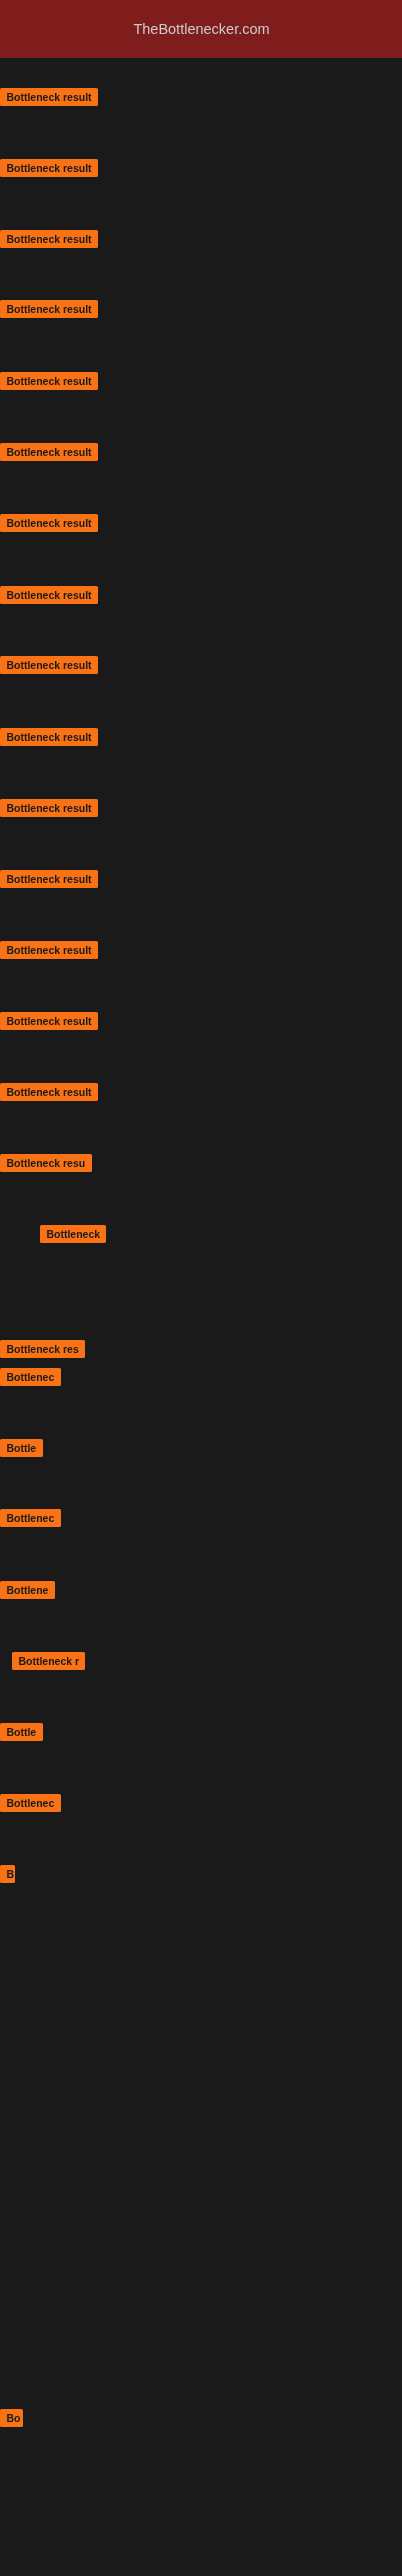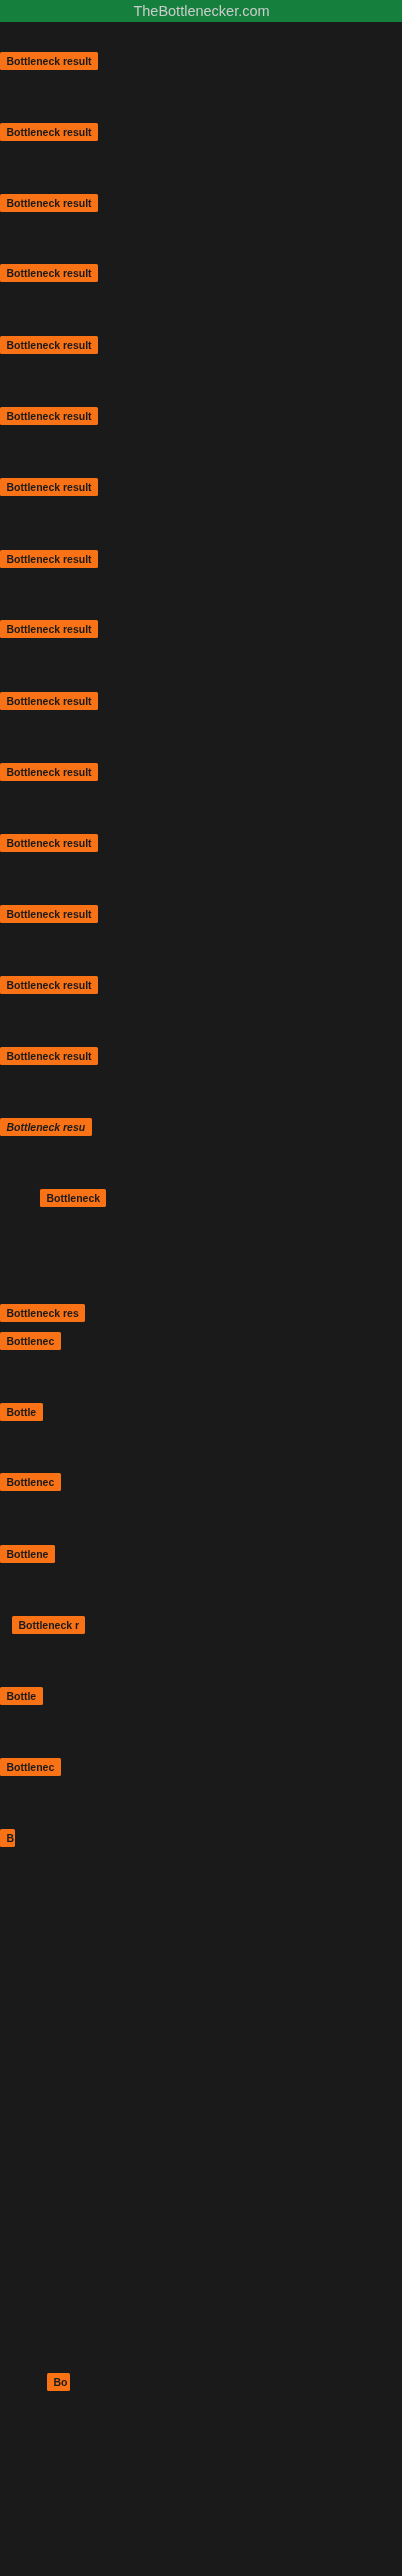--- a/index.html
+++ b/index.html
@@ -11,22 +11,22 @@
       background-color: #1a1a1a;
       width: 403px;
       min-height: 2576px;
       font-family: Arial, sans-serif;
       position: relative;
     }
     .site-title {
       text-align: center;
       color: #cccccc;
       font-size: 14.5px;
-      padding: 3px 0;
-      background-color: #15803d;
+      padding: 21px 0;
+      background-color: #7f1d1d;
     }
     .bottleneck-item {
       position: absolute;
       left: 0;
     }
     .bottleneck-badge {
       background-color: #f97316;
       color: #1a1a1a;
       font-size: 10.5px;
       font-weight: bold;
@@ -51,26 +51,26 @@
     <div class="bottleneck-item" style="top: 385px; left: 0px;"><span class="bottleneck-badge" style="max-width: 145px;">Bottleneck result</span></div>
     <div class="bottleneck-item" style="top: 456px; left: 0px;"><span class="bottleneck-badge" style="max-width: 143px;">Bottleneck result</span></div>
     <div class="bottleneck-item" style="top: 528px; left: 0px;"><span class="bottleneck-badge" style="max-width: 147px;">Bottleneck result</span></div>
     <div class="bottleneck-item" style="top: 598px; left: 0px;"><span class="bottleneck-badge" style="max-width: 146px;">Bottleneck result</span></div>
     <div class="bottleneck-item" style="top: 670px; left: 0px;"><span class="bottleneck-badge" style="max-width: 144px;">Bottleneck result</span></div>
     <div class="bottleneck-item" style="top: 741px; left: 0px;"><span class="bottleneck-badge" style="max-width: 141px;">Bottleneck result</span></div>
     <div class="bottleneck-item" style="top: 812px; left: 0px;"><span class="bottleneck-badge" style="max-width: 135px;">Bottleneck result</span></div>
     <div class="bottleneck-item" style="top: 883px; left: 0px;"><span class="bottleneck-badge" style="max-width: 137px;">Bottleneck result</span></div>
     <div class="bottleneck-item" style="top: 954px; left: 0px;"><span class="bottleneck-badge" style="max-width: 133px;">Bottleneck result</span></div>
     <div class="bottleneck-item" style="top: 1025px; left: 0px;"><span class="bottleneck-badge" style="max-width: 129px;">Bottleneck result</span></div>
-    <div class="bottleneck-item" style="top: 1096px; left: 0px; font-style: italic;"><span class="bottleneck-badge" style="max-width: 113px;">Bottleneck resu</span></div>
+    <div class="bottleneck-item" style="top: 1096px; left: 0px;"><span class="bottleneck-badge" style="max-width: 113px;">Bottleneck resu</span></div>
     <div class="bottleneck-item" style="top: 1167px; left: 0px; padding-left: 40px;"><span class="bottleneck-badge" style="max-width: 72px;">Bottleneck</span></div>
     <div class="bottleneck-item" style="top: 1238px; left: 0px;"><span class="bottleneck-badge" style="max-width: 97px; margin-top: 44px;">Bottleneck res</span></div>
     <div class="bottleneck-item" style="top: 1310px; left: 0px;"><span class="bottleneck-badge" style="max-width: 64px;">Bottlenec</span></div>
     <div class="bottleneck-item" style="top: 1381px; left: 0px;"><span class="bottleneck-badge" style="max-width: 48px;">Bottle</span></div>
     <div class="bottleneck-item" style="top: 1451px; left: 0px;"><span class="bottleneck-badge" style="max-width: 64px;">Bottlenec</span></div>
     <div class="bottleneck-item" style="top: 1523px; left: 0px;"><span class="bottleneck-badge" style="max-width: 58px;">Bottlene</span></div>
     <div class="bottleneck-item" style="top: 1594px; left: 0px;"><span class="bottleneck-badge" style="max-width: 81px; margin-left: 12px;">Bottleneck r</span></div>
     <div class="bottleneck-item" style="top: 1665px; left: 0px;"><span class="bottleneck-badge" style="max-width: 47px;">Bottle</span></div>
     <div class="bottleneck-item" style="top: 1736px; left: 0px;"><span class="bottleneck-badge" style="max-width: 63px;">Bottlenec</span></div>
     <div class="bottleneck-item" style="top: 1807px; left: 0px;"><span class="bottleneck-badge" style="max-width: 14.5px;">B</span></div>
-    <div class="bottleneck-item" style="top: 2351px; left: 0px; padding-left: 47px;"><span class="bottleneck-badge" style="max-width: 22.5px;">Bo</span></div>
+    <div class="bottleneck-item" style="top: 2351px; left: 0px;"><span class="bottleneck-badge" style="max-width: 22.5px;">Bo</span></div>
   </div>
 
 
 </body></html>

